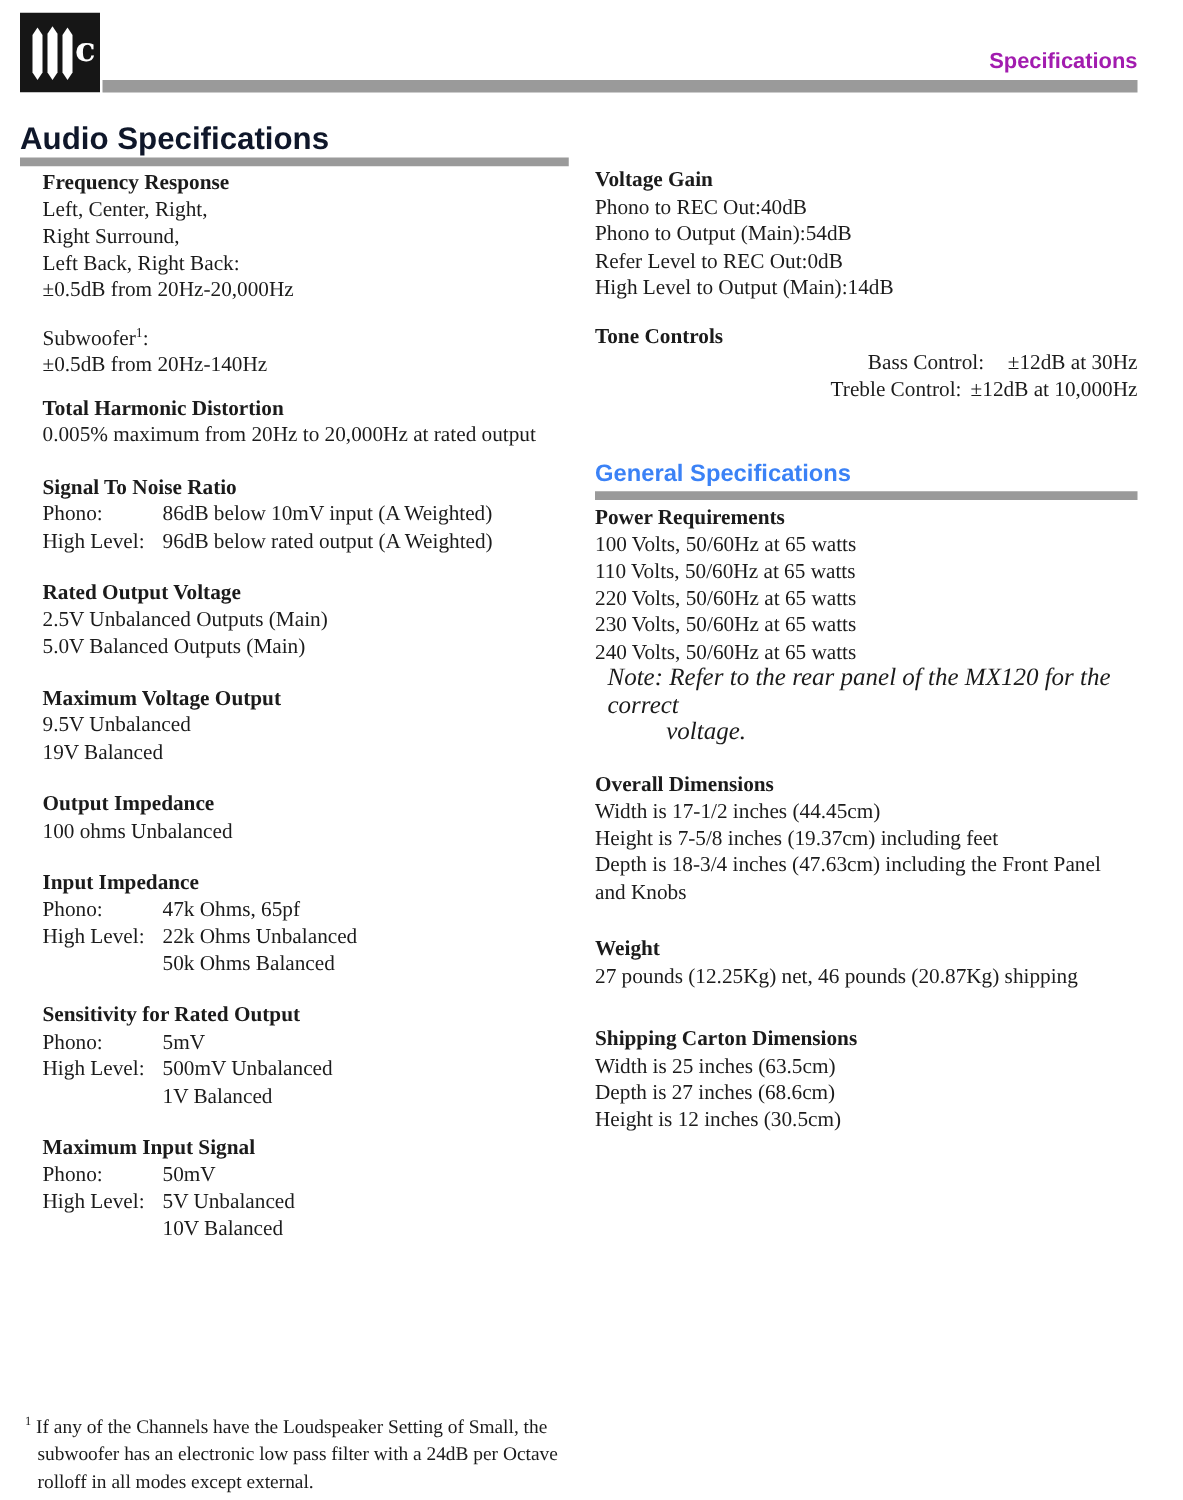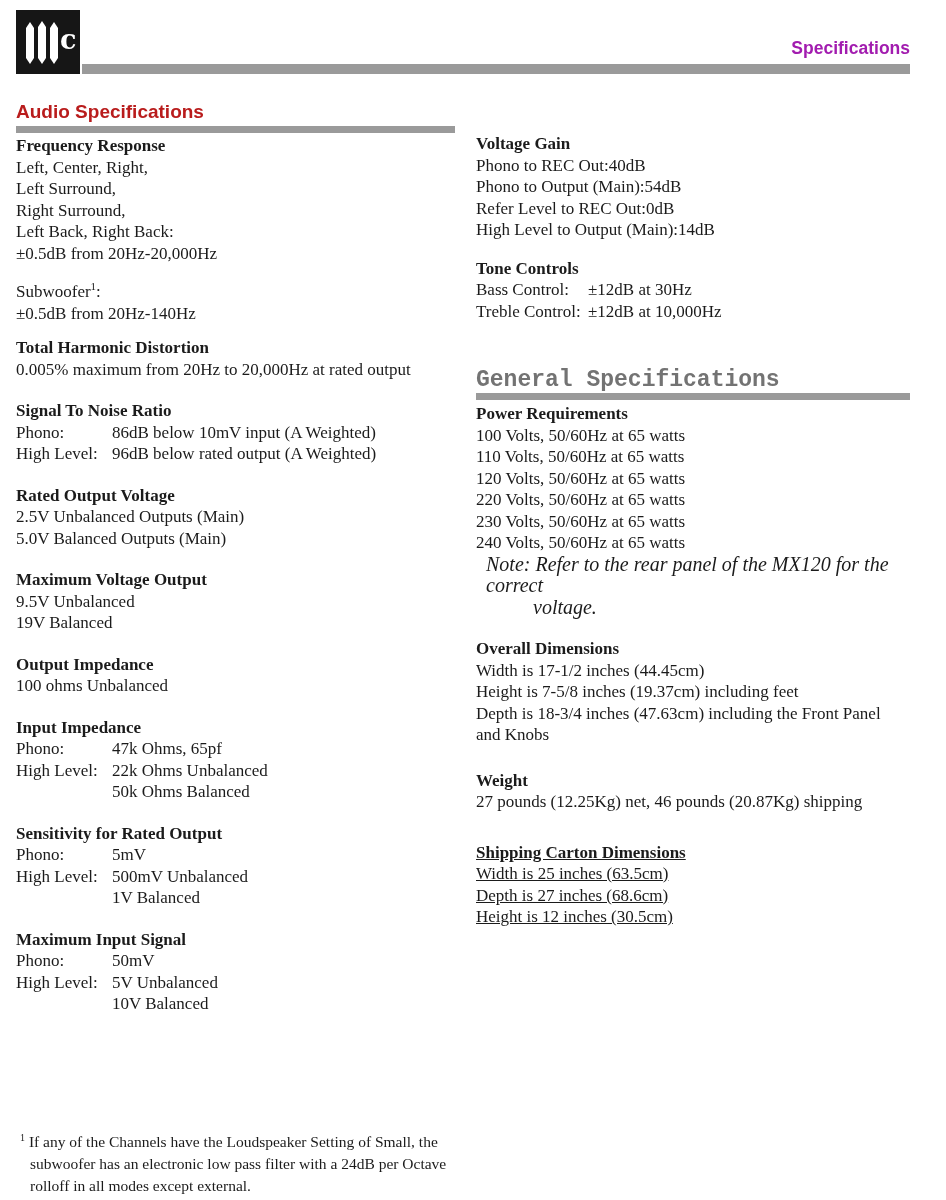--- a/index.html
+++ b/index.html
@@ -7,47 +7,47 @@
     position:relative;width:946px;height:1200px;
     font-family:"Liberation Serif", serif;
     font-size:17px;line-height:21.5px;color:#1b1b1b;
     -webkit-font-smoothing:antialiased;
   }
   
   #logo{position:absolute;left:16px;top:10px;width:64px;height:64px;}
   #header-rule{position:absolute;left:82px;top:64px;width:828px;height:10px;background:#9a9a9a;}
   #page-title{position:absolute;top:38px;right:36px;font-family:"Liberation Sans",sans-serif;font-weight:bold;font-size:17.5px;color:#a21caf;}
   
-  #audio-heading{position:absolute;left:16px;top:101px;font-family:"Liberation Sans",sans-serif;font-weight:bold;font-size:19px;color:#b91c1c;}
+  #audio-heading{position:absolute;left:16px;top:101px;font-family:"Liberation Sans",sans-serif;font-weight:bold;font-size:25px;color:#0f172a;}
   #audio-rule{position:absolute;left:16px;top:126px;width:439px;height:7px;background:#9a9a9a;}
   
-  #left-col{position:absolute;left:16px;top:135px;width:450px;}
+  #left-col{position:absolute;left:34px;top:135px;width:450px;}
   #right-col{position:absolute;left:476px;top:133px;width:434px;}
   .spec{margin-top:20px;}
   .spec.first{margin-top:0;}
   .spec.sub-gap{margin-top:17px;}
   .spec.big-gap{margin-top:13px;}
   .spec-title{font-weight:bold;}
   .row{display:flex;}
   .row .lbl{width:96px;flex:none;}
   .row .val{flex:1;}
   .vg-row{display:flex;width:264px;}
-  .tc-row{display:flex;}
+  .tc-row{display:flex;justify-content:flex-end;}
   .tc-row .lbl{width:112px;flex:none;}
   sup.fnref{font-size:11px;line-height:0;vertical-align:super;}
   
   #general-block{margin-top:47px;}
-  #general-heading{font-family:Liberation Mono, monospace;font-weight:bold;font-size:23px;color:#737373;line-height:22px;}
+  #general-heading{font-family:Liberation Sans, sans-serif;font-weight:bold;font-size:19px;color:#3b82f6;line-height:22px;}
   #general-rule{height:7px;background:#9a9a9a;margin-top:2px;margin-bottom:3px;}
   .note{font-style:italic;font-size:20px;}
   .note .n1{padding-left:10px;}
   .note .n2{padding-left:57px;}
   .spec.od-gap{margin-top:20px;}
   .spec.wt-gap{margin-top:24px;}
-  .spec.sc-gap{margin-top:29px;text-decoration:underline;}
+  .spec.sc-gap{margin-top:29px;}
   
   #footnote{position:absolute;left:20px;top:1131px;width:460px;font-size:15.5px;line-height:22px;}
   #footnote .fn-cont{padding-left:10px;}
   #footnote sup{font-size:10px;vertical-align:super;line-height:0;}
   #footnote .fn-first{padding-left:0;}
 </style>
 </head>
 <body>
 
 <div id="logo" aria-label="Mc">
@@ -63,21 +63,20 @@
 <div id="page-title">Specifications</div>
 
 <div id="audio-heading">Audio Specifications</div>
 <div id="audio-rule"></div>
 
 <section id="left-col">
 
   <div class="spec first">
     <div class="spec-title">Frequency Response</div>
     <div>Left, Center, Right,</div>
-    <div>Left Surround,</div>
     <div>Right Surround,</div>
     <div>Left Back, Right Back:</div>
     <div>±0.5dB from 20Hz-20,000Hz</div>
   </div>
 
   <div class="spec sub-gap">
     <div><span>Subwoofer</span><sup class="fnref">1</sup><span>:</span></div>
     <div>±0.5dB from 20Hz-140Hz</div>
   </div>
 
@@ -200,21 +199,20 @@
   </div>
 
   <div id="general-block">
     <div id="general-heading">General Specifications</div>
     <div id="general-rule"></div>
 
     <div class="spec first">
       <div class="spec-title">Power Requirements</div>
       <div>100 Volts, 50/60Hz at 65 watts</div>
       <div>110 Volts, 50/60Hz at 65 watts</div>
-      <div>120 Volts, 50/60Hz at 65 watts</div>
       <div>220 Volts, 50/60Hz at 65 watts</div>
       <div>230 Volts, 50/60Hz at 65 watts</div>
       <div>240 Volts, 50/60Hz at 65 watts</div>
       <div class="note">
         <div class="n1">Note: Refer to the rear panel of the MX120 for the correct</div>
         <div class="n2">voltage.</div>
       </div>
     </div>
 
     <div class="spec od-gap">

